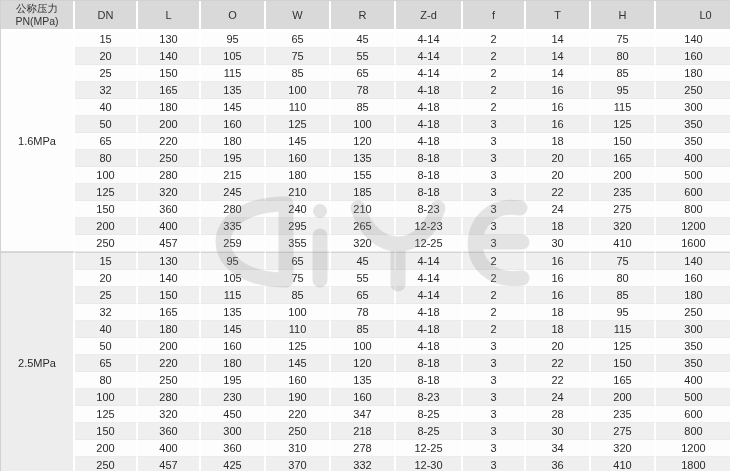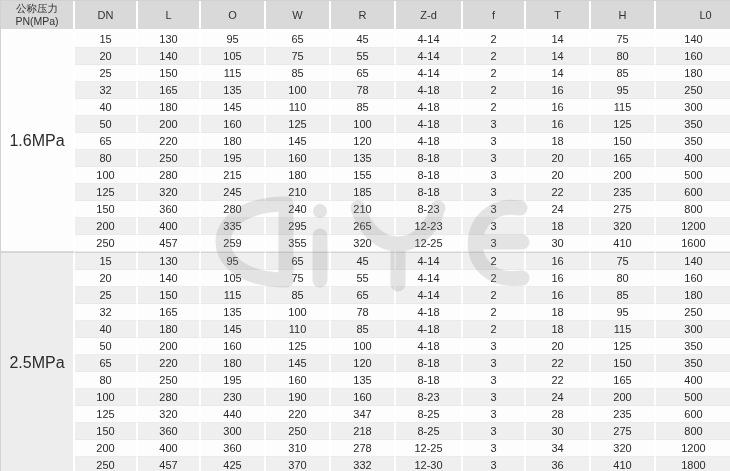--- a/index.html
+++ b/index.html
@@ -24,21 +24,21 @@
   }
   thead th:last-child{border-right:none;padding-left:24px;}
   th.phead{font-size:10.5px;}
   tbody td{
     height:16px;line-height:16px;background:#fdfdfd;
     border-right:2px solid #ffffff;border-bottom:1px solid #ececec;
   }
   tbody td:last-child{border-right:none;}
   tbody tr.band td{background:#efefef;border-bottom:1px solid #e9e9e9;}
   td.plabel{
-    background:#fdfdfd;font-size:16px;color:#2b2b2b;
+    background:#fdfdfd;font-size:11px;color:#2b2b2b;
     border-right:2px solid #ffffff;border-bottom:1px solid #d9d9d9;
   }
   td.plabel.sec-1{background:#ededed;}
   tr.section-start td{border-top:1px solid #d4d4d4;}
   .watermark{
     position:absolute;left:168px;top:194px;width:392px;height:98px;
     opacity:0.22;pointer-events:none;z-index:5;
   }
 </style>
 </head>
@@ -339,21 +339,21 @@
         <td>160</td>
         <td>8-23</td>
         <td>3</td>
         <td>24</td>
         <td>200</td>
         <td>500</td>
       </tr>
       <tr>
         <td>125</td>
         <td>320</td>
-        <td>440</td>
+        <td>450</td>
         <td>220</td>
         <td>347</td>
         <td>8-25</td>
         <td>3</td>
         <td>28</td>
         <td>235</td>
         <td>600</td>
       </tr>
       <tr class="band">
         <td>150</td>

